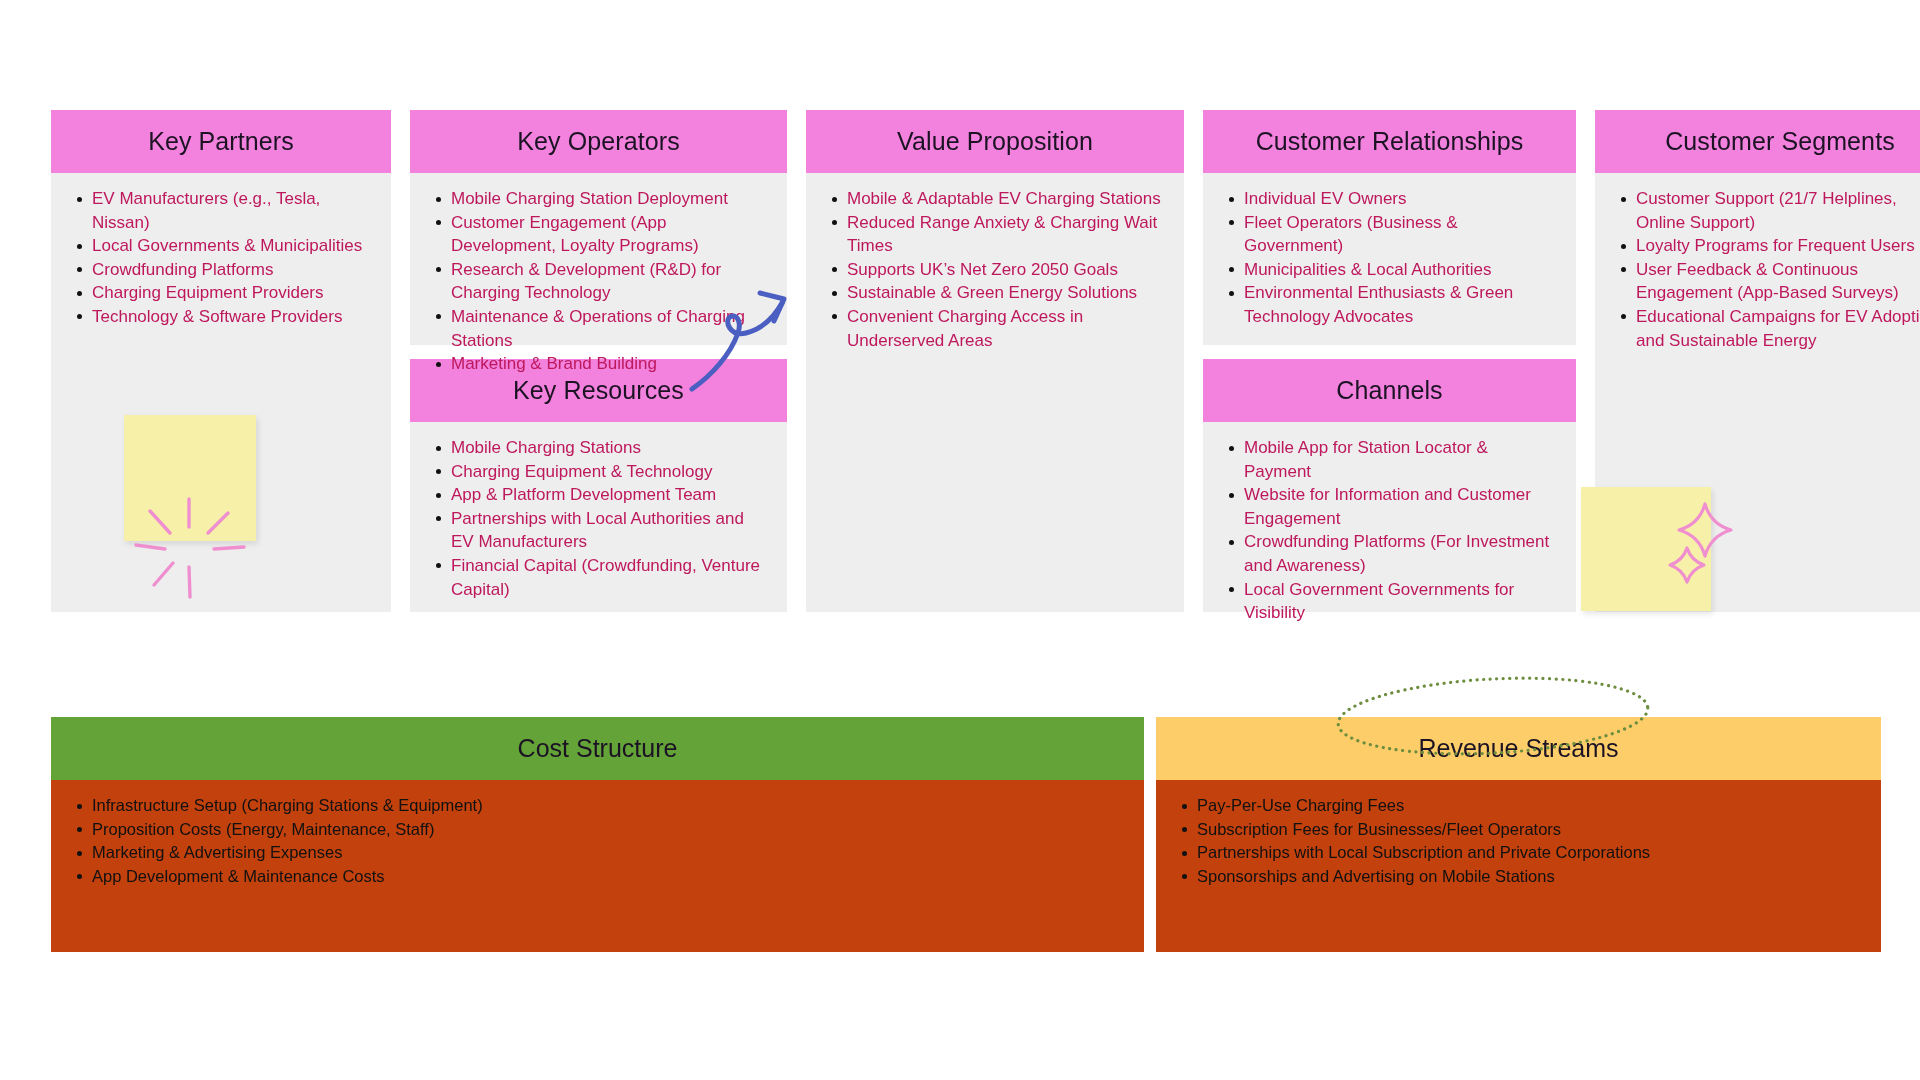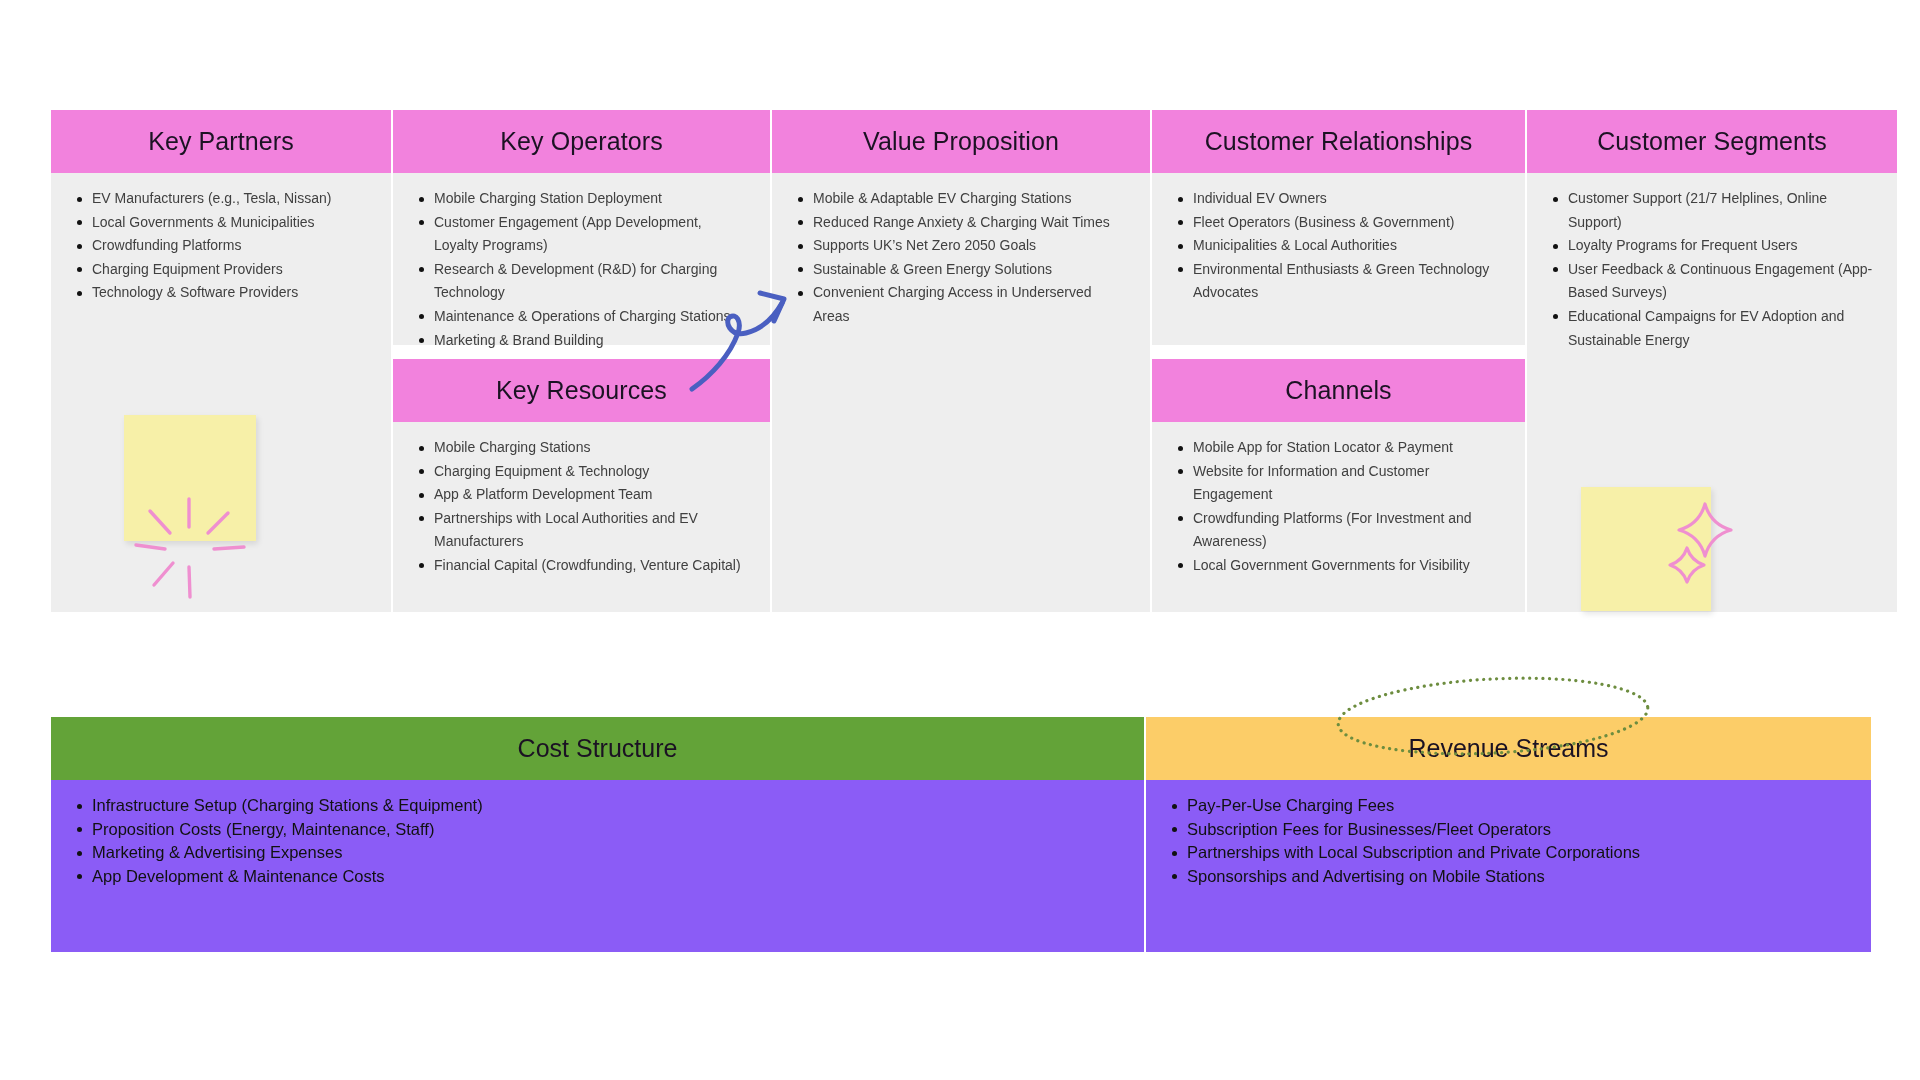--- a/index.html
+++ b/index.html
@@ -15,21 +15,21 @@
     background: #ffffff;
   }
 
   
   .bmc-grid {
     position: absolute;
     left: 51px; top: 110px;
     width: 1818px;
     display: grid;
     grid-template-columns: 340px 377px 378px 373px 370px;
-    column-gap: 2px;
+    column-gap: 19px;
   }
   .col { display: flex; flex-direction: column; }
 
   .block-header {
     background: #f282dd;
     height: 63px;
     display: flex; align-items: center; justify-content: center;
     color: #1b1223;
     font-size: 25px;
     font-weight: 400;
@@ -39,23 +39,23 @@
   }
   .block-body {
     background: #eeeeee;
     padding: 14px 22px 16px 22px;
     flex: 1 1 auto;
   }
   .block-body ul { list-style: none; }
   .block-body li {
     position: relative;
     padding-left: 19px;
-    font-size: 14px;
+    font-size: 17px;
     line-height: 23.6px;
-    color: #404040;
+    color: #be185d;
     margin-bottom: 0px;
   }
   .block-body li::before {
     content: "";
     position: absolute;
     left: 4px; top: 9.5px;
     width: 5px; height: 5px;
     border-radius: 50%;
     background: #111111;
   }
@@ -71,34 +71,34 @@
   .col-relations .block-body.relations { height: 172px; }
   .col-relations .block-body.channels  { height: 190px; }
 
   
   .bottom-grid {
     position: absolute;
     left: 51px; top: 717px;
     width: 1818px;
     display: grid;
     grid-template-columns: 1093px 725px;
-    column-gap: 2px;
+    column-gap: 12px;
   }
   .bottom-col { display: flex; flex-direction: column; }
   .bottom-header {
     height: 63px;
     display: flex; align-items: center; justify-content: center;
     color: #1b1223;
     font-size: 25px;
     white-space: nowrap;
   }
   .bottom-header.cost { background: #63a338; }
   .bottom-header.revenue { background: #fccd68; }
   .bottom-body {
-    background: #8b5cf6;
+    background: #c2410c;
     padding: 14px 22px 18px 22px;
     height: 172px;
   }
   .bottom-body ul { list-style: none; }
   .bottom-body li {
     position: relative;
     padding-left: 19px;
     font-size: 16.5px;
     line-height: 23.6px;
     color: #111111;

